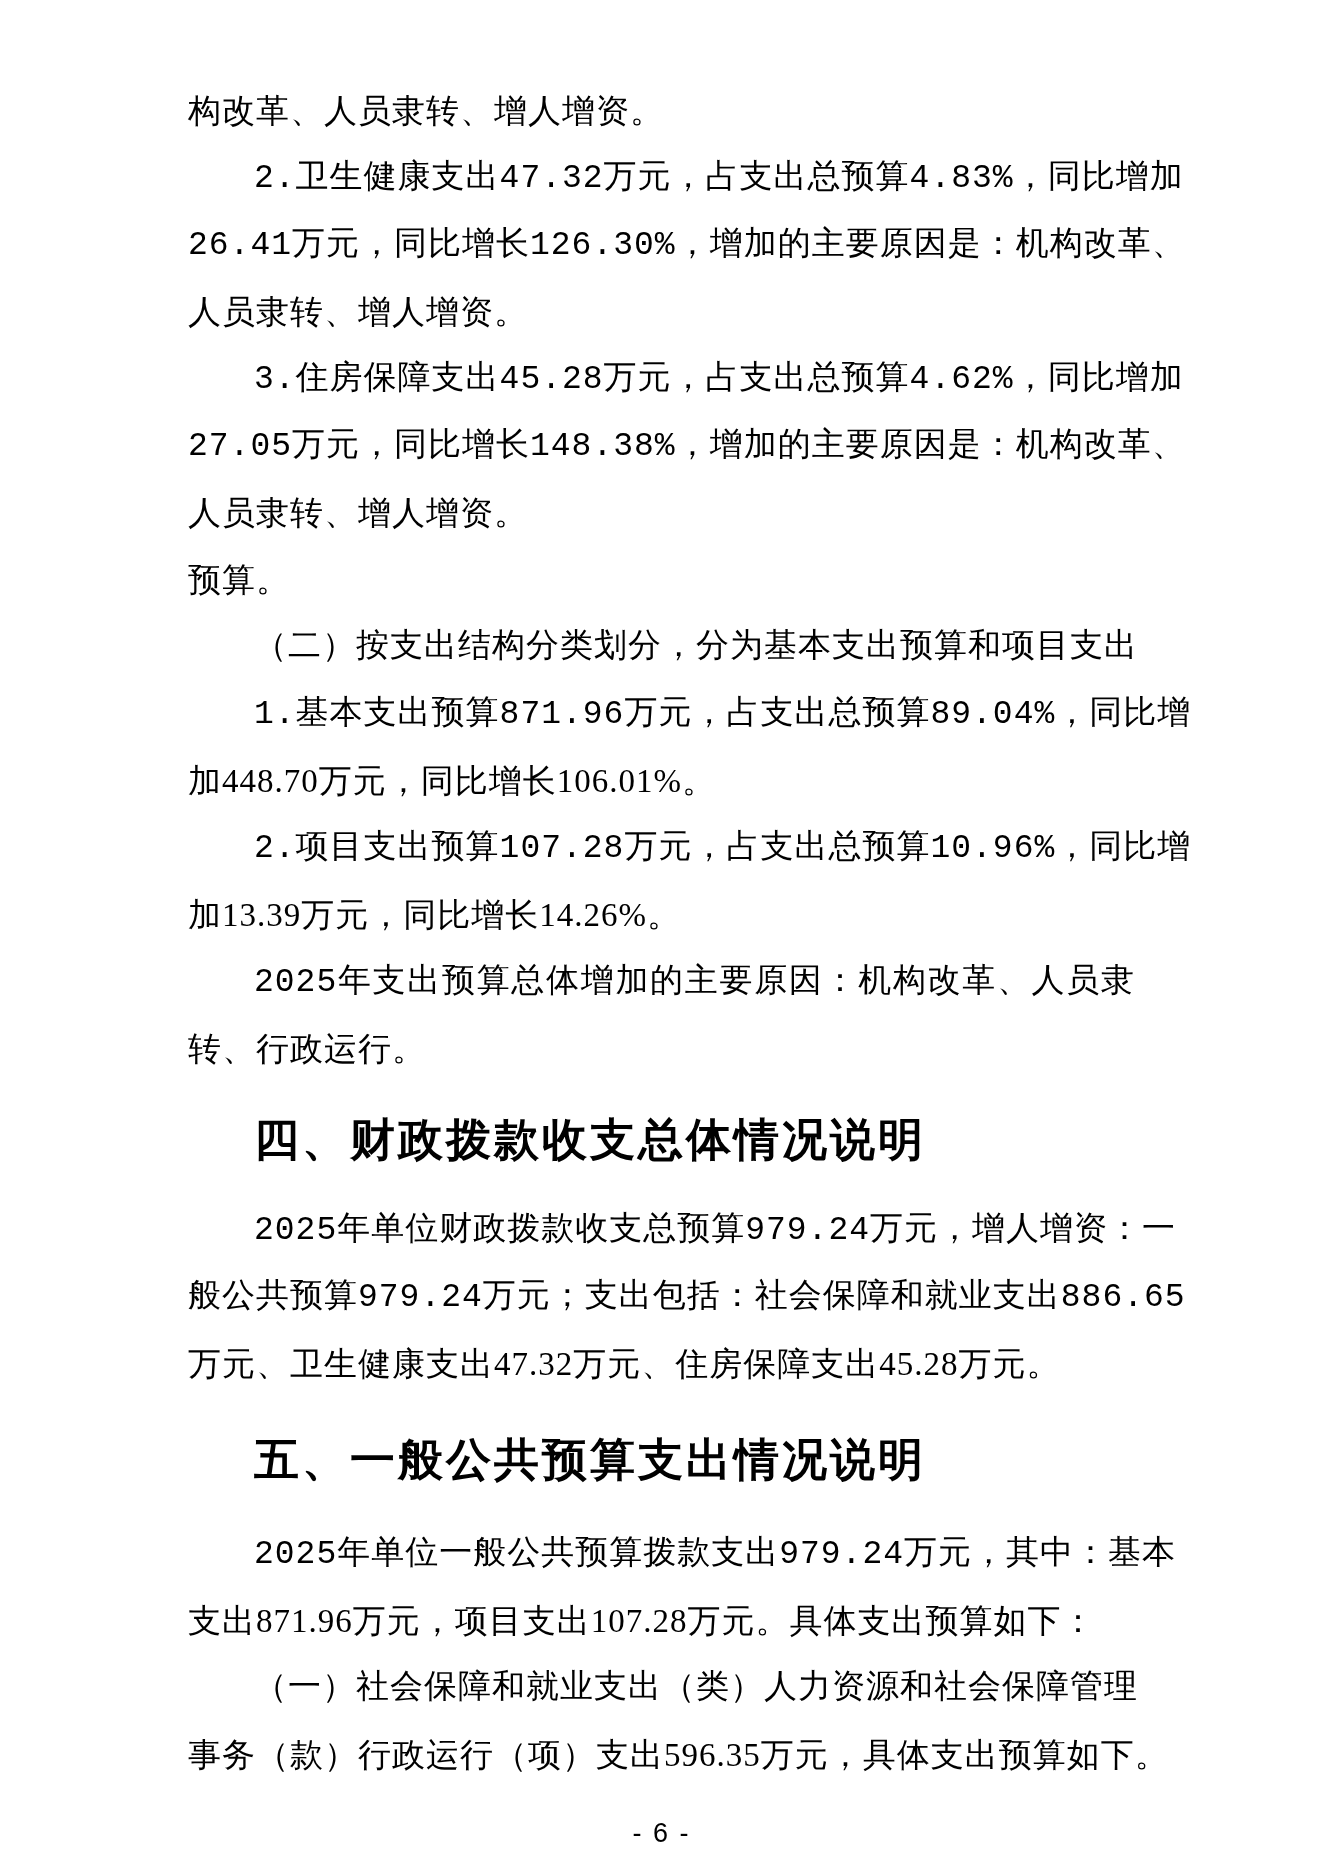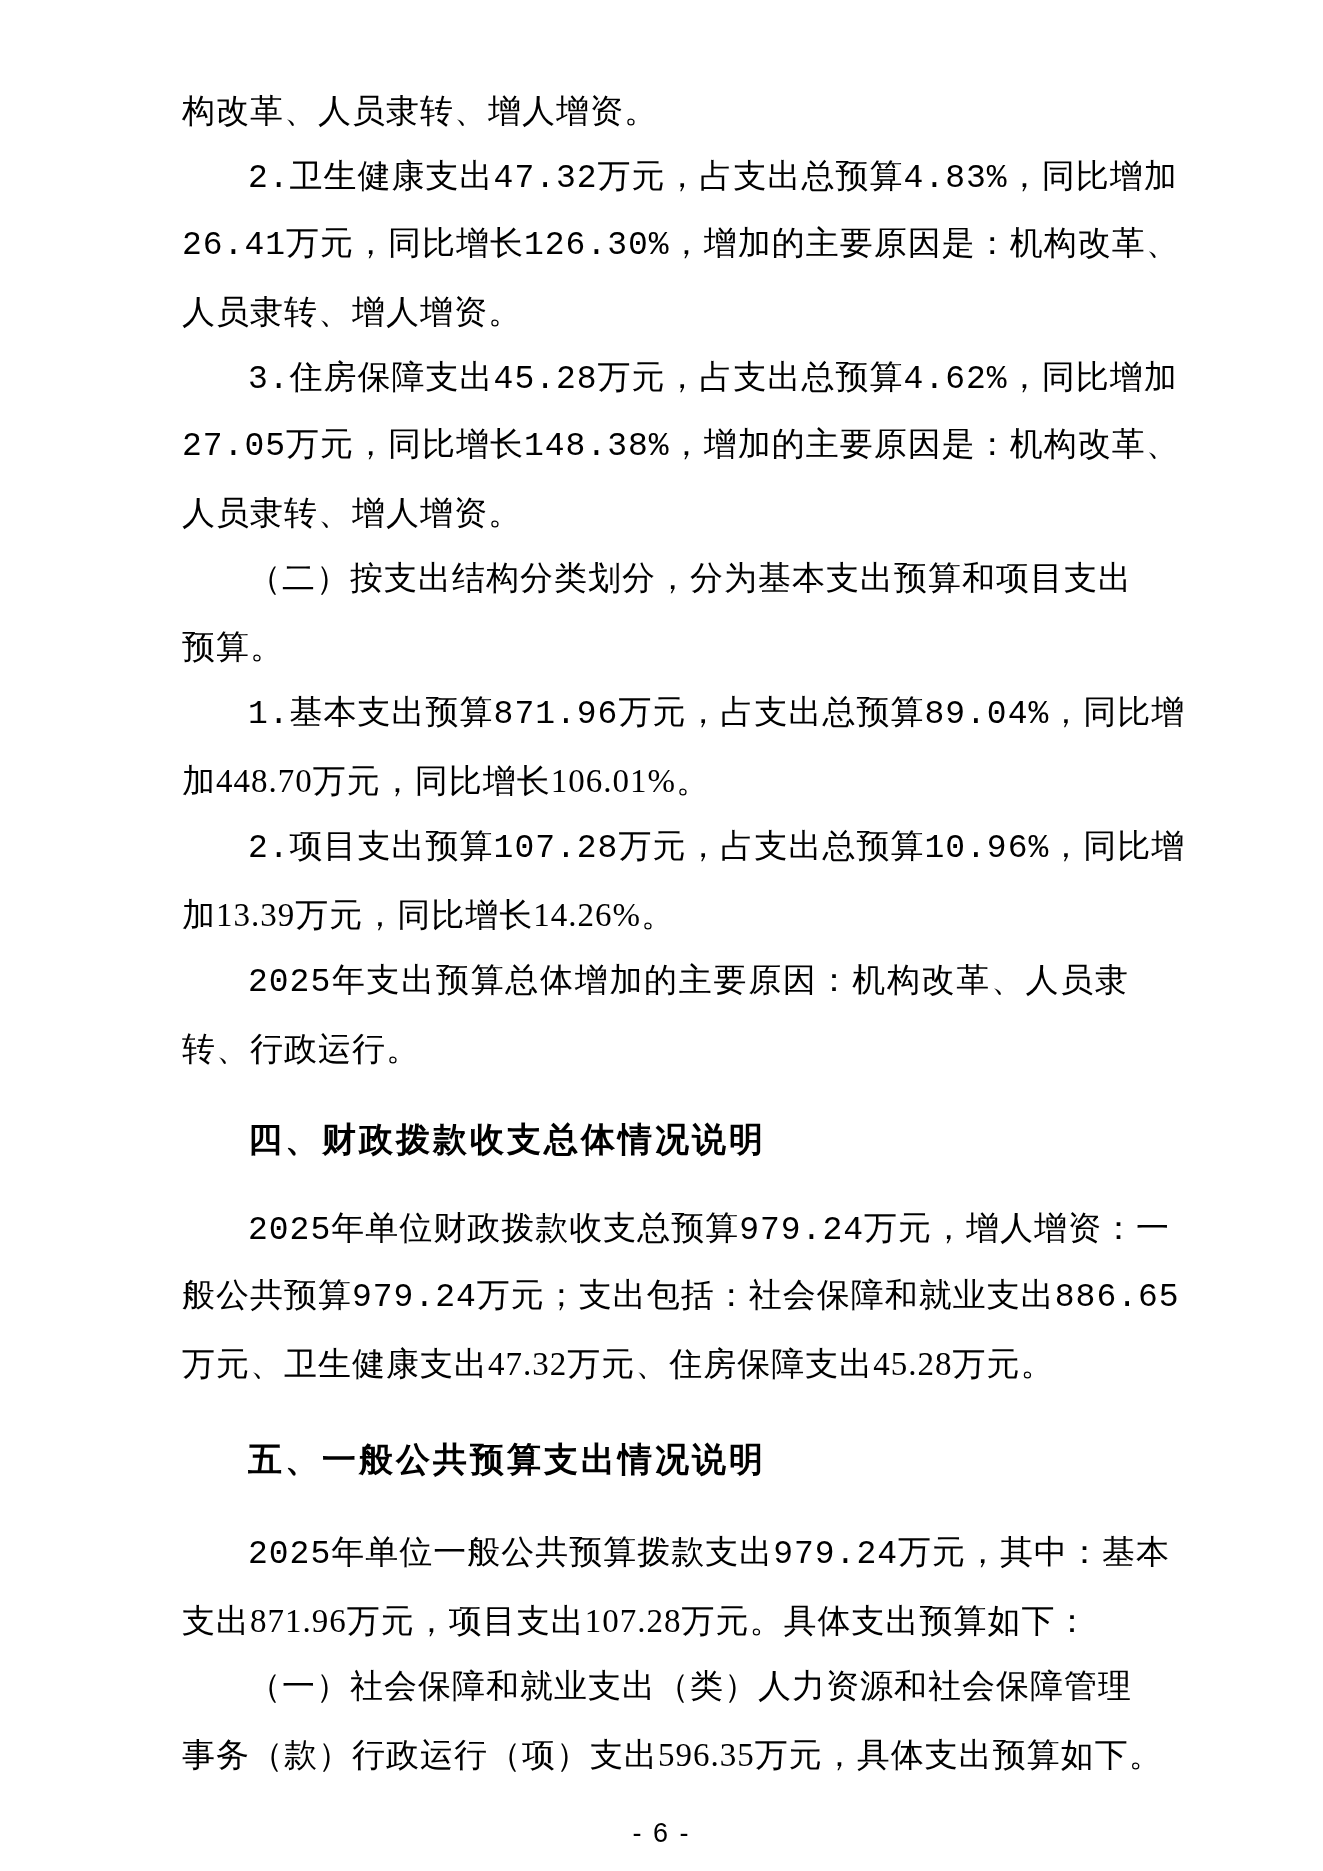--- a/index.html
+++ b/index.html
@@ -12,21 +12,21 @@
     width: 1323px;
     height: 1871px;
     margin: 0 auto;
     background: #ffffff;
     color: #000000;
     font-family: "Liberation Serif", "DejaVu Serif", serif;
     overflow: hidden;
   }
   .content {
     position: absolute;
-    left: 182px;
+    left: 188px;
     top: 78px;
     width: 947px;
   }
   .line {
     font-size: 33px;
     height: 67px;
     line-height: 67px;
     letter-spacing: 1px;
     white-space: nowrap;
     text-align: left;
@@ -35,21 +35,21 @@
     text-align: justify;
     text-align-last: justify;
     font-family: Liberation Mono, monospace;
   }
   .ind {
     text-indent: 66px;
   }
   .heading {
     font-family: "Liberation Sans", "DejaVu Sans", sans-serif;
     font-weight: 700;
-    font-size: 34px;
+    font-size: 45px;
     height: 67px;
     line-height: 67px;
     letter-spacing: 3px;
     text-indent: 66px;
     white-space: nowrap;
   }
   .heading.h4 { margin: 23px 0 24px 0; }
   .heading.h5 { margin: 28px 0 28px 0; }
   .footer {
     position: absolute;
@@ -70,22 +70,22 @@
 
 <div class="page">
   <div class="content">
     <div class="line">构改革、人员隶转、增人增资。</div>
     <div class="line fill ind">2.卫生健康支出47.32万元，占支出总预算4.83%，同比增加</div>
     <div class="line fill">26.41万元，同比增长126.30%，增加的主要原因是：机构改革、</div>
     <div class="line">人员隶转、增人增资。</div>
     <div class="line fill ind">3.住房保障支出45.28万元，占支出总预算4.62%，同比增加</div>
     <div class="line fill">27.05万元，同比增长148.38%，增加的主要原因是：机构改革、</div>
     <div class="line">人员隶转、增人增资。</div>
+    <div class="line">预算。</div>
     <div class="line fill ind">（二）按支出结构分类划分，分为基本支出预算和项目支出</div>
-    <div class="line">预算。</div>
     <div class="line fill ind">1.基本支出预算871.96万元，占支出总预算89.04%，同比增</div>
     <div class="line">加448.70万元，同比增长106.01%。</div>
     <div class="line fill ind">2.项目支出预算107.28万元，占支出总预算10.96%，同比增</div>
     <div class="line">加13.39万元，同比增长14.26%。</div>
     <div class="line fill ind">2025年支出预算总体增加的主要原因：机构改革、人员隶</div>
     <div class="line">转、行政运行。</div>
     <div class="heading h4">四、财政拨款收支总体情况说明</div>
     <div class="line fill ind">2025年单位财政拨款收支总预算979.24万元，增人增资：一</div>
     <div class="line fill">般公共预算979.24万元；支出包括：社会保障和就业支出886.65</div>
     <div class="line">万元、卫生健康支出47.32万元、住房保障支出45.28万元。</div>

